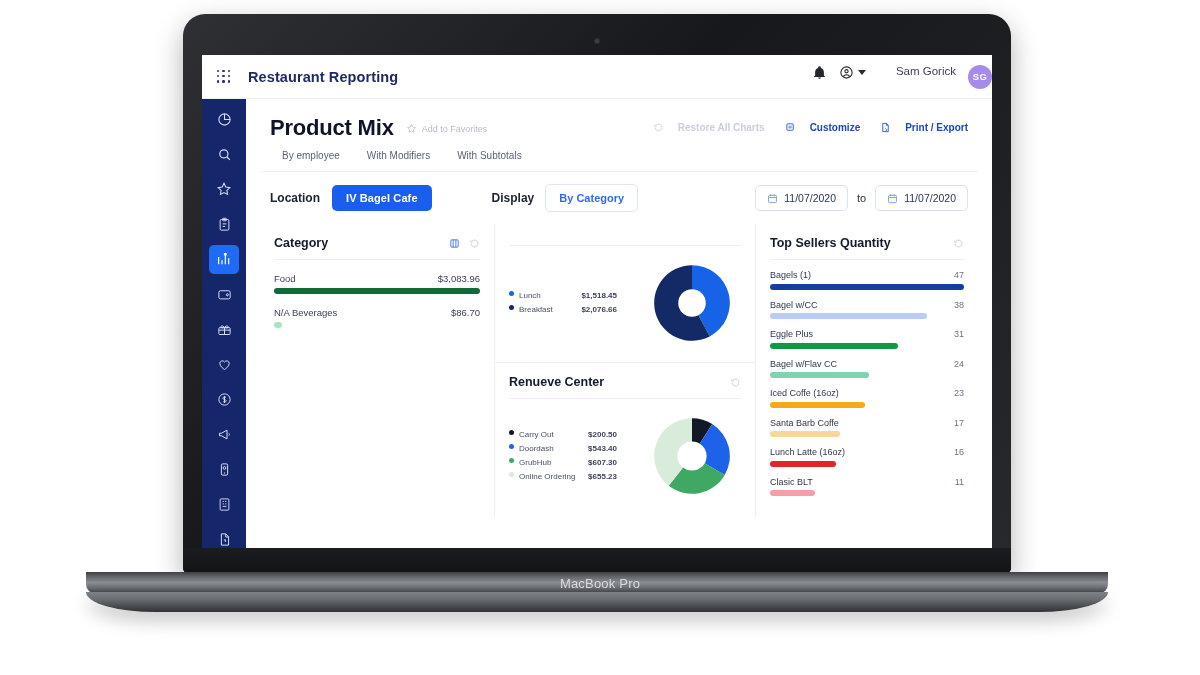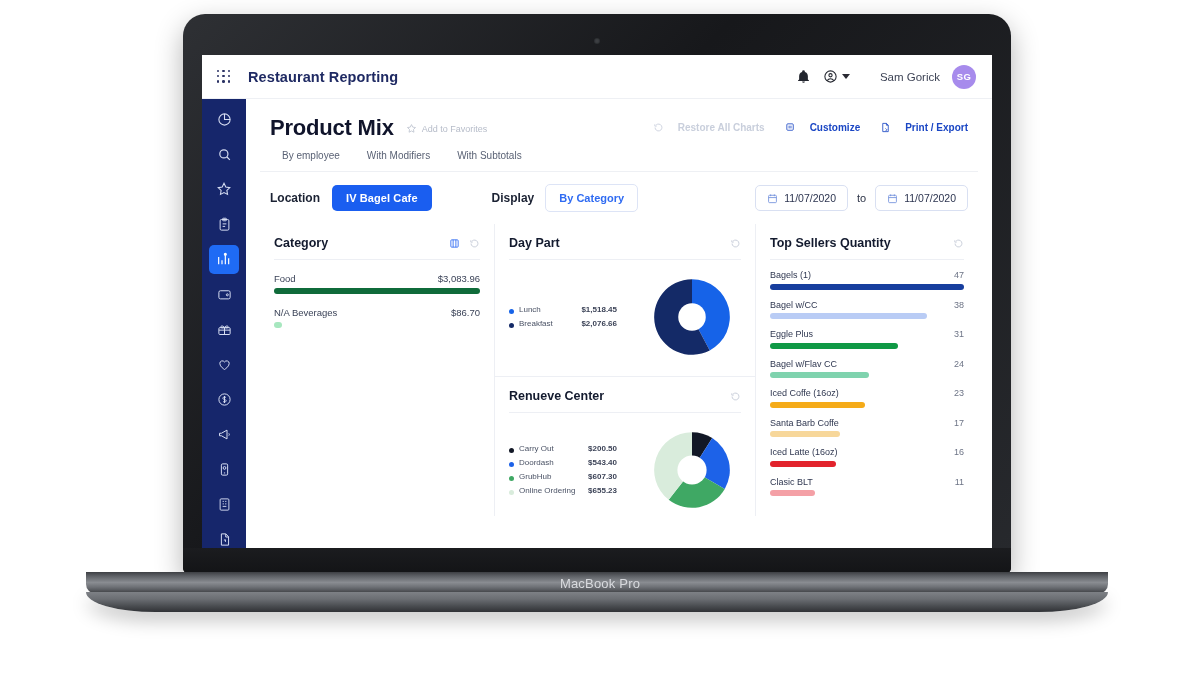--- a/index.html
+++ b/index.html
@@ -68,21 +68,21 @@
 
   .topbar {
     position: relative; height: 44px; background: #fff;
     display: flex; align-items: center;
     border-bottom: 1px solid #eef0f4;
   }
   .grid-icon { margin-left: 15px; width: 14px; height: 14px;
     display: grid; grid-template-columns: repeat(3,1fr); grid-template-rows: repeat(3,1fr); gap: 2px; }
   .grid-icon i { display: block; width: 2.4px; height: 2.4px; border-radius: 50%; background: #2b3264; }
   .brand { margin-left: 17px; font-size: 14.5px; font-weight: bold; color: #1f2a63; letter-spacing: .1px; }
-  .top-right { margin-left: auto; display: flex; align-items: center; gap: 12px; padding-right: 16px; }
+  .top-right { margin-left: auto; display: flex; align-items: flex-start; gap: 12px; }
   .bell { width: 15px; height: 15px; }
   .acct { display: flex; align-items: center; gap: 4px; }
   .caret { width: 0; height: 0; border-left: 4px solid transparent; border-right: 4px solid transparent; border-top: 5px solid #2a2a33; }
   .uname { font-size: 11.5px; color: #3d4355; margin-left: 18px; }
   .avatar {
     width: 24px; height: 24px; border-radius: 50%;
     background: #a78bec; color: #fff; font-size: 9.5px; font-weight: bold;
     display: flex; align-items: center; justify-content: center; letter-spacing: .4px;
   }
 
@@ -155,21 +155,21 @@
   .bar-row { margin-top: 13px; }
   .bar-top { display: flex; align-items: baseline; }
   .bar-name { font-size: 9.5px; color: #3a4257; }
   .bar-val { margin-left: auto; font-size: 9.5px; color: #3a4257; }
   .bar-track { margin-top: 4px; height: 6px; border-radius: 4px; background: transparent; }
   .bar-fill { height: 6px; border-radius: 4px; }
 
   
   .donut-wrap { display: flex; align-items: center; margin-top: 14px; }
   .legend { width: 108px; }
-  .lg-row { display: flex; align-items: flex-end; margin-bottom: 5px; }
+  .lg-row { display: flex; align-items: flex-start; margin-bottom: 5px; }
   .dot { width: 5px; height: 5px; border-radius: 50%; margin-right: 5px; flex: 0 0 5px; }
   .lg-name { font-size: 8px; color: #4a5265; }
   .lg-val { margin-left: auto; font-size: 8px; color: #3d4458; font-weight: bold; }
   .donut { margin-left: auto; margin-right: 6px; }
 
   
   .ts-row { margin-top: 10px; }
   .ts-top { display: flex; align-items: baseline; }
   .ts-name { font-size: 9px; color: #2f3750; }
   .ts-qty { margin-left: auto; font-size: 9px; color: #6d7486; }
@@ -408,29 +408,20 @@
                         <div class="bar-track">
                           <div class="bar-fill" style="width: 4%; background: rgb(167, 231, 191);"></div>
                         </div>
                       </div>
                     </div>
                 </div>
               </div>
 
               <div class="col col-2">
                 <div class="card">
-                  <div class="card-head">
-                    <span class="card-title">Day Part</span>
-                    <span class="card-tools">
-                      <svg width="11" height="11" viewBox="0 0 24 24" fill="none" stroke="#c3c9d6" stroke-width="1.9">
-                        <path d="M4.5 12a7.5 7.5 0 1 0 2.3-5.4"></path>
-                          <path d="M4 5v4h4"></path>
-                      </svg>
-                    </span>
-                  </div>
                   <div class="card-rule"></div>
                   <div class="donut-wrap">
                     <div class="legend" id="daypart-legend">
                         <div class="lg-row">
                           <span class="dot" style="background: rgb(22, 99, 232);"></span>
                           <span class="lg-name">Lunch</span>
                           <span class="lg-val">$1,518.45</span>
                         </div>
                         <div class="lg-row">
                           <span class="dot" style="background: rgb(20, 42, 103);"></span>
@@ -553,21 +544,21 @@
                         <div class="ts-top">
                           <span class="ts-name">Santa Barb Coffe</span>
                           <span class="ts-qty">17</span>
                         </div>
                         <div class="ts-track">
                           <div class="ts-fill" style="width: 36.1702%; background: rgb(247, 215, 154);"></div>
                         </div>
                       </div>
                       <div class="ts-row">
                         <div class="ts-top">
-                          <span class="ts-name">Iced Latte (16oz)</span>
+                          <span class="ts-name">Lunch Latte (16oz)</span>
                           <span class="ts-qty">16</span>
                         </div>
                         <div class="ts-track">
                           <div class="ts-fill" style="width: 34.0426%; background: rgb(226, 35, 44);"></div>
                         </div>
                       </div>
                       <div class="ts-row">
                         <div class="ts-top">
                           <span class="ts-name">Clasic BLT</span>
                           <span class="ts-qty">11</span>

